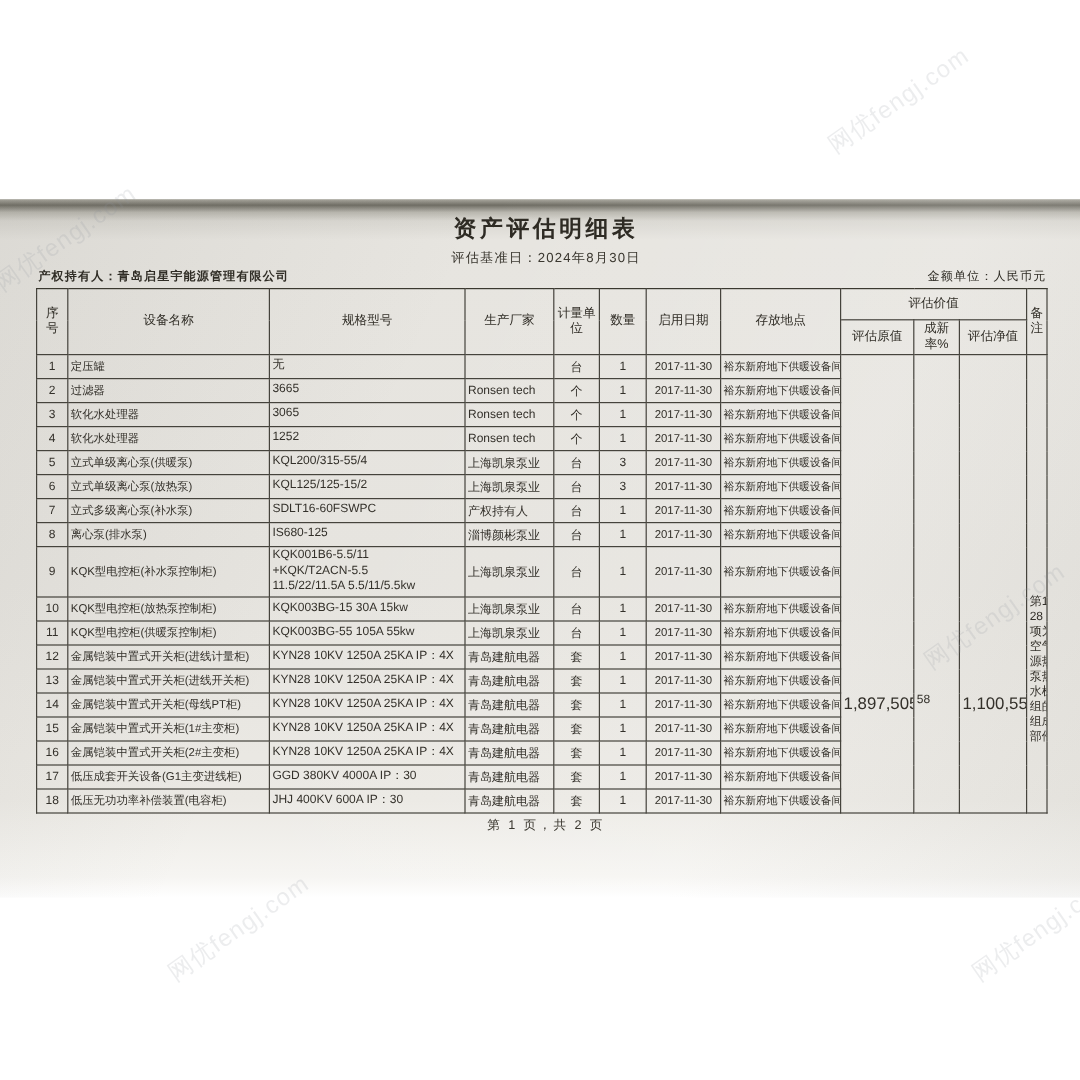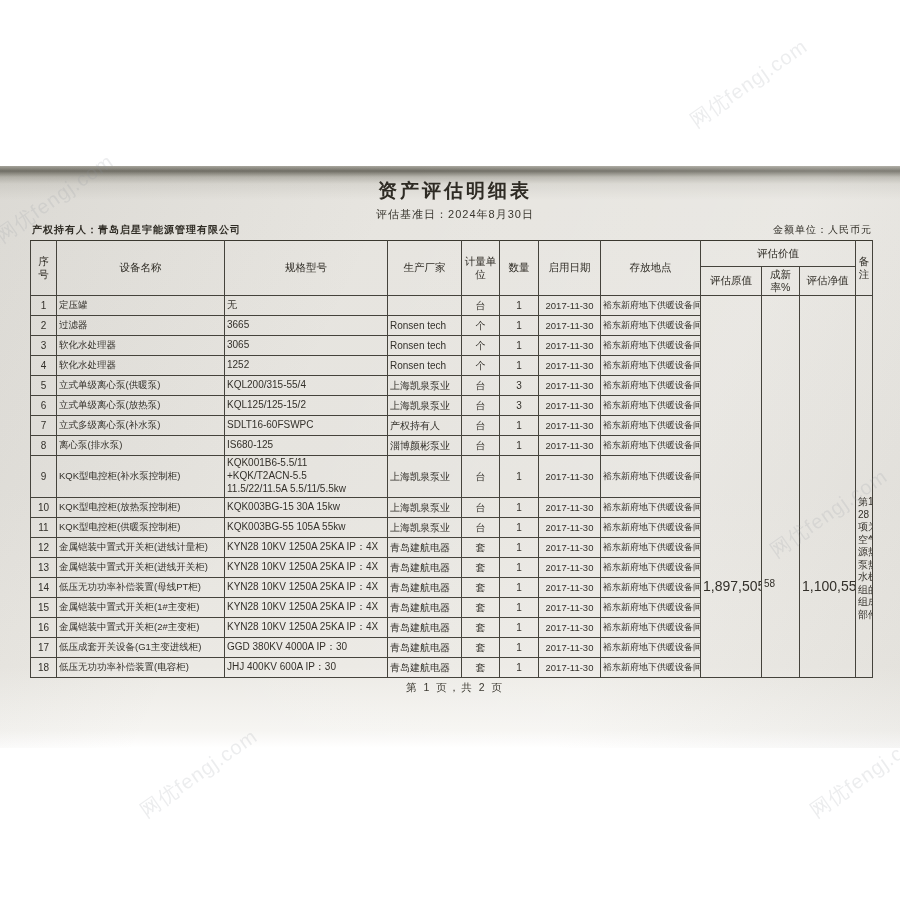--- a/index.html
+++ b/index.html
@@ -269,21 +269,21 @@
         <td class="c-name">金属铠装中置式开关柜(进线开关柜)</td>
         <td class="c-spec">KYN28 10KV 1250A 25KA IP：4X</td>
         <td class="c-maker">青岛建航电器</td>
         <td class="c-center">套</td>
         <td class="c-center">1</td>
         <td class="c-center c-date">2017-11-30</td>
         <td class="c-center c-loc">裕东新府地下供暖设备间</td>
       </tr>
       <tr>
         <td class="c-center">14</td>
-        <td class="c-name">低压无功功率补偿装置(母线PT柜)</td>
+        <td class="c-name">金属铠装中置式开关柜(母线PT柜)</td>
         <td class="c-spec">KYN28 10KV 1250A 25KA IP：4X</td>
         <td class="c-maker">青岛建航电器</td>
         <td class="c-center">套</td>
         <td class="c-center">1</td>
         <td class="c-center c-date">2017-11-30</td>
         <td class="c-center c-loc">裕东新府地下供暖设备间</td>
       </tr>
       <tr>
         <td class="c-center">15</td>
         <td class="c-name">金属铠装中置式开关柜(1#主变柜)</td>

